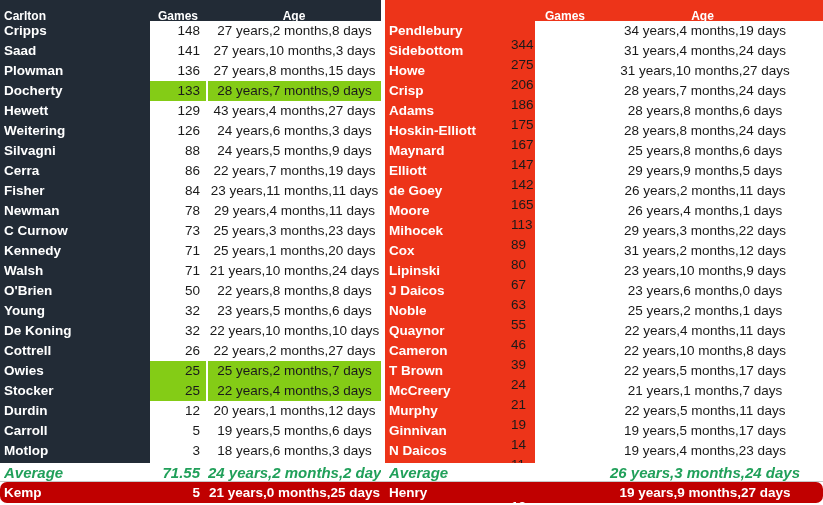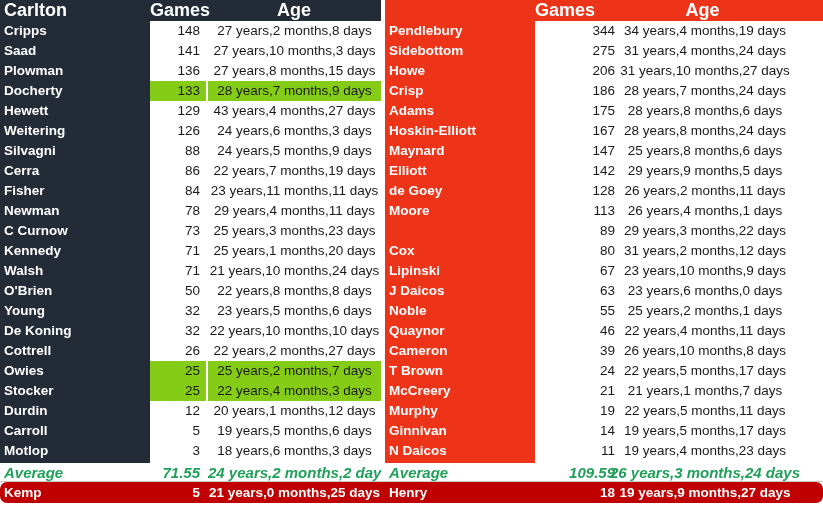--- a/index.html
+++ b/index.html
@@ -34,24 +34,24 @@
     background: #222b36;
   }
   .hdr-right-bg {
     position: absolute;
     left: 385px; top: 0;
     width: 438px; height: 21px;
     background: #ed3419;
   }
   .hdr-cell {
     position: absolute;
-    top: 0;
+    top: 6px;
     height: 21px;
     line-height: 21px;
-    font-size: 18px;
+    font-size: 12px;
     font-weight: bold;
     color: #ffffff;
     white-space: nowrap;
   }
   .hdr-team-l   { left: 4px;   width: 140px; text-align: left; }
   .hdr-games-l  { left: 150px; width: 56px;  text-align: center; }
   .hdr-age-l    { left: 210px; width: 168px; text-align: center; }
   .hdr-team-r   { left: 389px; width: 140px; text-align: left; }
   .hdr-games-r  { left: 535px; width: 60px;  text-align: center; }
   .hdr-age-r    { left: 600px; width: 205px; text-align: center; }
@@ -110,25 +110,25 @@
     color: #1a1a1a;
     text-align: center;
   }
   .cell-name-r {
     left: 389px; width: 144px;
     color: #ffffff;
     font-weight: bold;
     text-align: left;
   }
   .cell-games-r {
-    left: 563px; width: 60px;
+    left: 511px; width: 60px;
     color: #1a1a1a;
-    text-align: right;
     padding-right: 8px;
     box-sizing: border-box;
+    margin-top: 14px;
   }
   .cell-age-r {
     left: 600px; width: 210px;
     color: #1a1a1a;
     text-align: center;
   }
 
   
   .avg-row {
     position: absolute;
@@ -265,35 +265,36 @@
         <div class="cell cell-age-l">22 years,7 months,19 days</div>
         <div class="cell cell-name-r">Elliott</div>
         <div class="cell cell-games-r">142</div>
         <div class="cell cell-age-r">29 years,9 months,5 days</div>
       </div>
       <div class="row" style="top: 181px;">
         <div class="cell cell-name-l">Fisher</div>
         <div class="cell cell-games-l">84</div>
         <div class="cell cell-age-l">23 years,11 months,11 days</div>
         <div class="cell cell-name-r">de Goey</div>
-        <div class="cell cell-games-r">128</div>
+        <div class="cell cell-games-r">165</div>
         <div class="cell cell-age-r">26 years,2 months,11 days</div>
       </div>
       <div class="row" style="top: 201px;">
         <div class="cell cell-name-l">Newman</div>
         <div class="cell cell-games-l">78</div>
         <div class="cell cell-age-l">29 years,4 months,11 days</div>
         <div class="cell cell-name-r">Moore</div>
         <div class="cell cell-games-r">113</div>
         <div class="cell cell-age-r">26 years,4 months,1 days</div>
       </div>
       <div class="row" style="top: 221px;">
         <div class="cell cell-name-l">C Curnow</div>
         <div class="cell cell-games-l">73</div>
         <div class="cell cell-age-l">25 years,3 months,23 days</div>
+        <div class="cell cell-name-r">Mihocek</div>
         <div class="cell cell-games-r">89</div>
         <div class="cell cell-age-r">29 years,3 months,22 days</div>
       </div>
       <div class="row" style="top: 241px;">
         <div class="cell cell-name-l">Kennedy</div>
         <div class="cell cell-games-l">71</div>
         <div class="cell cell-age-l">25 years,1 months,20 days</div>
         <div class="cell cell-name-r">Cox</div>
         <div class="cell cell-games-r">80</div>
         <div class="cell cell-age-r">31 years,2 months,12 days</div>
@@ -329,21 +330,21 @@
         <div class="cell cell-name-r">Quaynor</div>
         <div class="cell cell-games-r">46</div>
         <div class="cell cell-age-r">22 years,4 months,11 days</div>
       </div>
       <div class="row" style="top: 341px;">
         <div class="cell cell-name-l">Cottrell</div>
         <div class="cell cell-games-l">26</div>
         <div class="cell cell-age-l">22 years,2 months,27 days</div>
         <div class="cell cell-name-r">Cameron</div>
         <div class="cell cell-games-r">39</div>
-        <div class="cell cell-age-r">26 years,10 months,8 days</div>
+        <div class="cell cell-age-r">22 years,10 months,8 days</div>
       </div>
       <div class="row shade" style="top: 361px;">
         <div class="cell cell-name-l">Owies</div>
         <div class="cell cell-games-l">25</div>
         <div class="cell cell-age-l">25 years,2 months,7 days</div>
         <div class="cell cell-name-r">T Brown</div>
         <div class="cell cell-games-r">24</div>
         <div class="cell cell-age-r">22 years,5 months,17 days</div>
       </div>
       <div class="row shade" style="top: 381px;">

